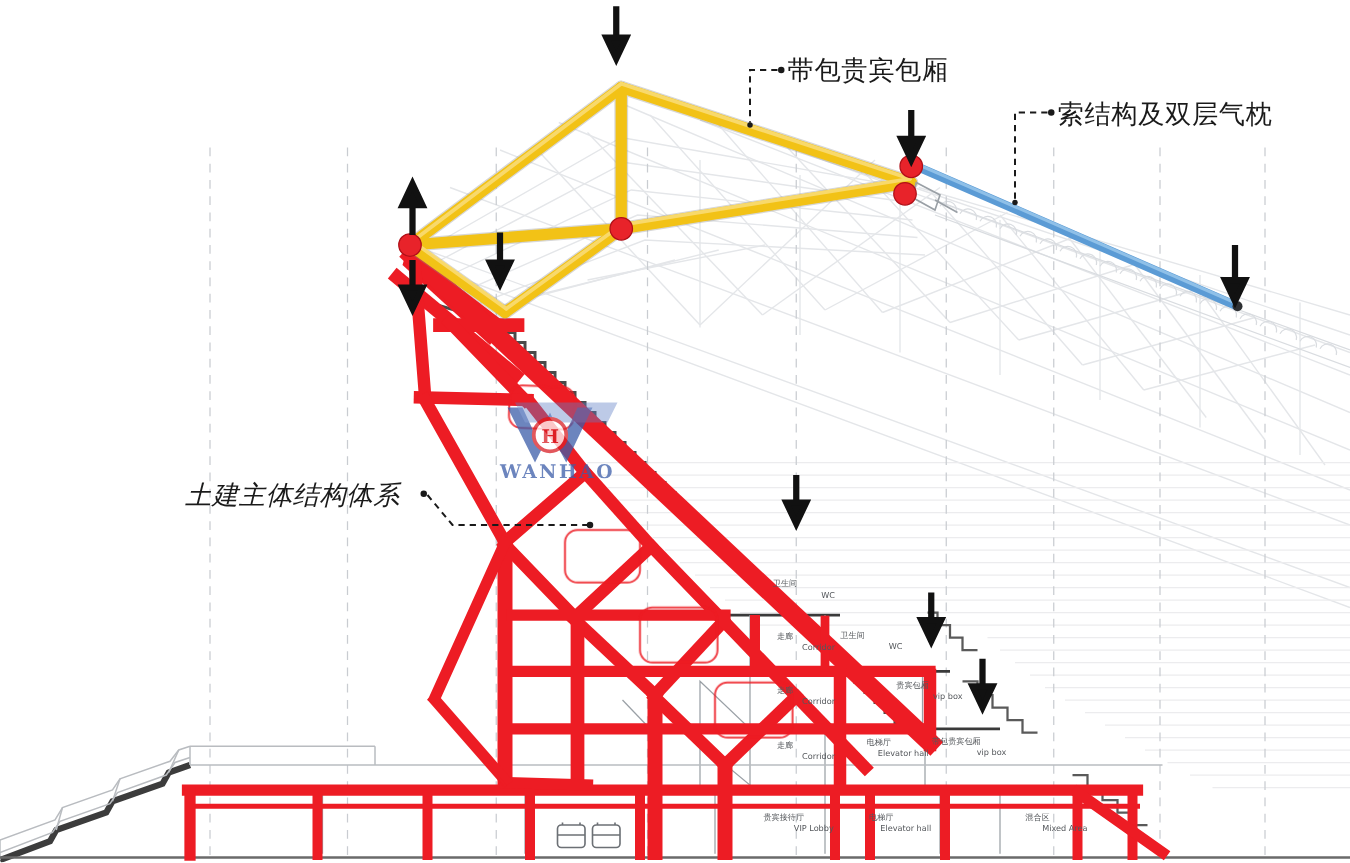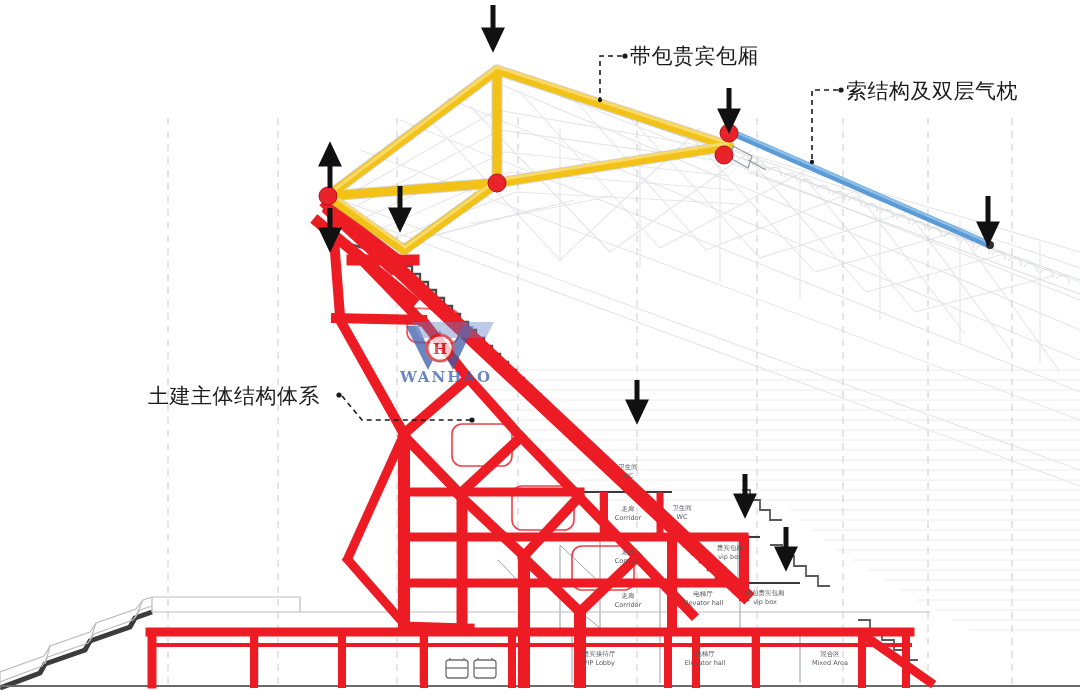--- a/index.html
+++ b/index.html
@@ -27,21 +27,21 @@
   .anno-label {
     position: absolute;
     color: #1a1a1a;
     font-size: 21px;
     font-family: "DejaVu Sans", "Liberation Sans", sans-serif;
     white-space: nowrap;
     letter-spacing: 0.5px;
   }
   #label-outer-ring { left: 630px; top: 42px; }
   #label-cable { left: 846px; top: 77px; }
-  #label-civil { left: 148px; top: 382px; }
+  #label-civil { left: 148px; top: 382px; font-style: italic; }
 
   .wm-text {
     position: absolute;
     color: #e8232a;
     white-space: nowrap;
     font-family: "DejaVu Serif", "Liberation Serif", serif;
   }
   #wm-cn {
     left: 505px; top: 326px;
     font-size: 25px;
@@ -63,21 +63,21 @@
   .room-label {
     position: absolute;
     text-align: center;
     color: #55585c;
     font-size: 6.5px;
     line-height: 8.5px;
     white-space: nowrap;
     font-family: "DejaVu Sans", "Liberation Sans", sans-serif;
   }
   .room-label .cn { display: block; }
-  .room-label .en { display: block; }
+  .room-label .en { display: block; text-align: right; }
 </style>
 </head>
 <body>
 
 <div id="stage">
 
   <svg class="layer" viewBox="0 0 1080 690">
     <defs>
       <linearGradient id="tierFade" x1="0" y1="0" x2="0" y2="1">
         <stop offset="0%" stop-color="#e6e8ea"></stop>
@@ -504,21 +504,21 @@
         <span class="en">vip box</span>
       </div>
       <div class="room-label" style="left: 663px; top: 590px; width: 80px;">
         <span class="cn">电梯厅</span>
         <span class="en">Elevator hall</span>
       </div>
       <div class="room-label" style="left: 725px; top: 589px; width: 80px;">
         <span class="cn">带包贵宾包厢</span>
         <span class="en">vip box</span>
       </div>
-      <div class="room-label" style="left: 559px; top: 650px; width: 80px;">
+      <div class="room-label" style="left: 587px; top: 650px; width: 80px;">
         <span class="cn">贵宾接待厅</span>
         <span class="en">VIP Lobby</span>
       </div>
       <div class="room-label" style="left: 665px; top: 650px; width: 80px;">
         <span class="cn">电梯厅</span>
         <span class="en">Elevator hall</span>
       </div>
       <div class="room-label" style="left: 790px; top: 650px; width: 80px;">
         <span class="cn">混合区</span>
         <span class="en">Mixed Area</span>

